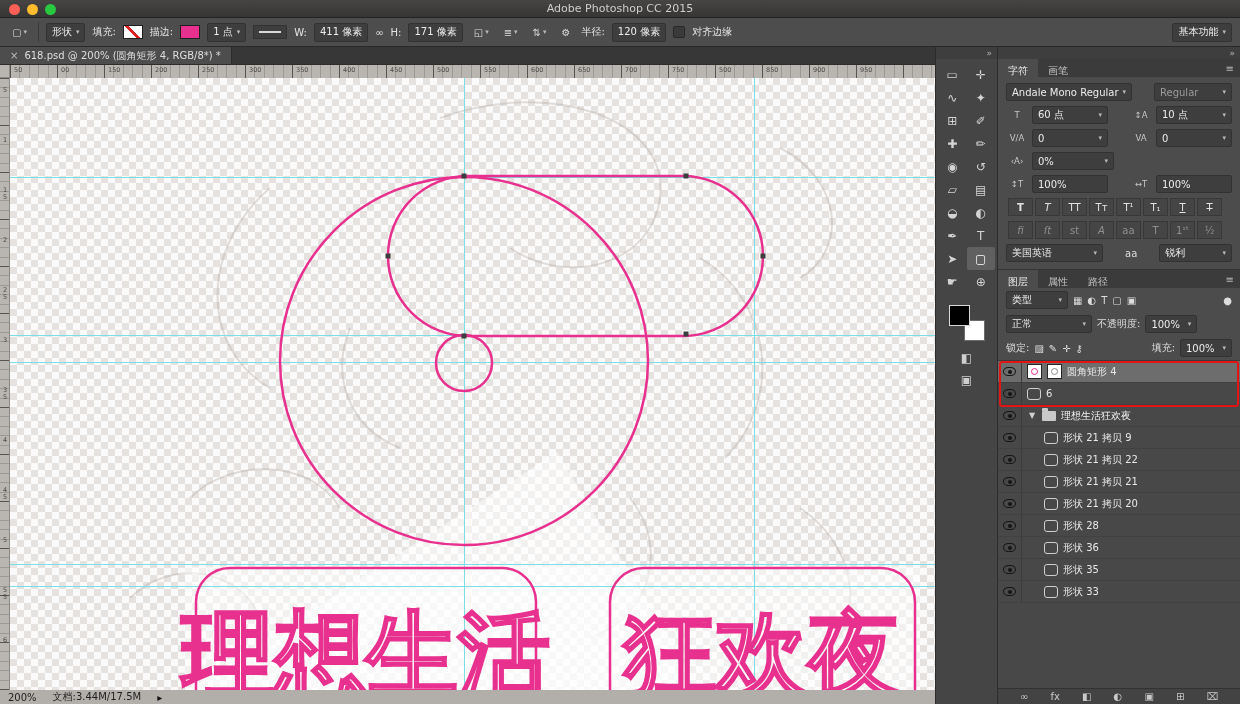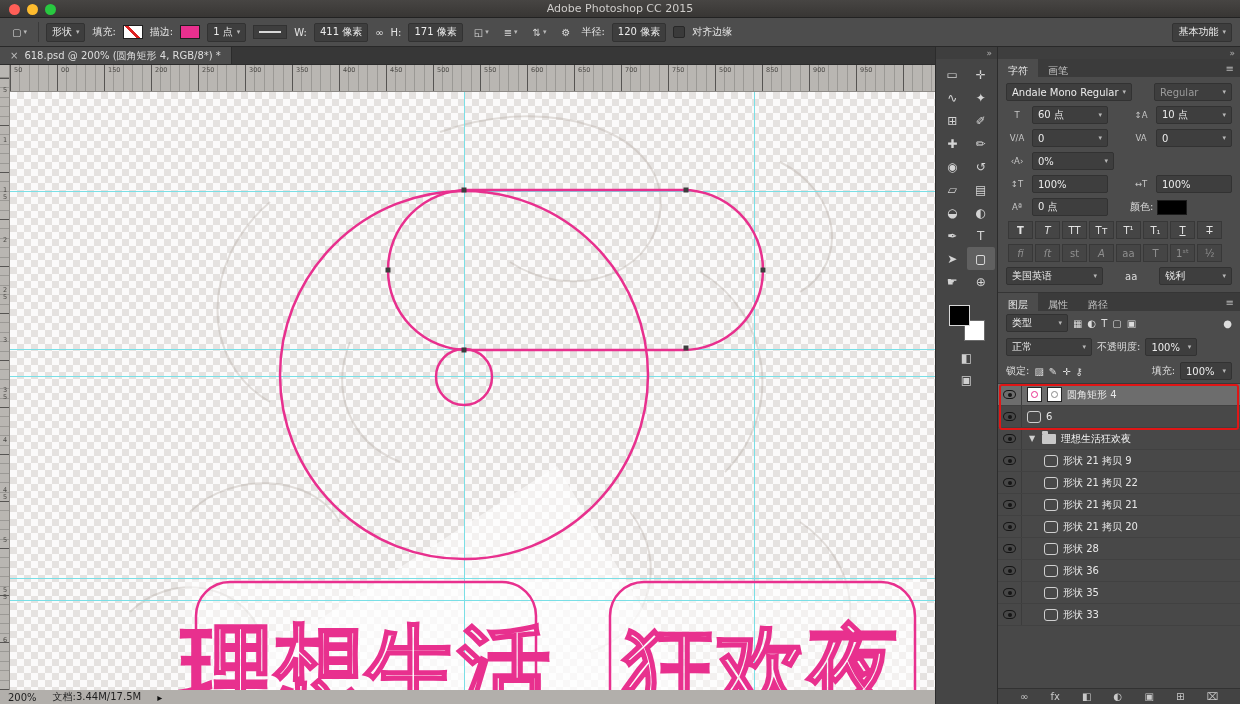--- a/index.html
+++ b/index.html
@@ -31,21 +31,21 @@
   .doctab .close{color:#bdbdbd}
 
   
   .rcorner{position:absolute;top:65px;left:0;width:10px;height:13px;background:#b9b6b2;border-right:1px solid #8e8b87;border-bottom:1px solid #8e8b87}
   .hruler{position:absolute;top:65px;left:10px;width:925px;height:27px;background:#b9b6b2;border-bottom:1px solid #8e8b87;background-image:repeating-linear-gradient(90deg,rgba(0,0,0,.16) 0 1px,transparent 1px 9.4px),repeating-linear-gradient(90deg,rgba(0,0,0,.45) 0 1px,transparent 1px 47px)}
   .hruler span{position:absolute;top:1px;font-size:6.5px;color:#4c4a47}
   .vruler{position:absolute;top:78px;left:0;width:10px;height:612px;background:#b9b6b2;border-right:1px solid #8e8b87;background-image:repeating-linear-gradient(0deg,rgba(0,0,0,.16) 0 1px,transparent 1px 9.4px),repeating-linear-gradient(0deg,rgba(0,0,0,.45) 0 1px,transparent 1px 47px)}
   .vruler span{position:absolute;left:1px;font-size:6.5px;color:#4c4a47;writing-mode:vertical-rl;text-orientation:upright;letter-spacing:-1px}
 
   
-  .canvas{position:absolute;top:92px;left:10px;width:925px;height:612px;background-color:#fbfafa;background-image:linear-gradient(45deg,#e5e2e0 25%,transparent 25% 75%,#e5e2e0 75%),linear-gradient(45deg,#e5e2e0 25%,transparent 25% 75%,#e5e2e0 75%);background-size:14px 14px;background-position:0 0,7px 7px}
+  .canvas{position:absolute;top:78px;left:10px;width:925px;height:612px;background-color:#fbfafa;background-image:linear-gradient(45deg,#e5e2e0 25%,transparent 25% 75%,#e5e2e0 75%),linear-gradient(45deg,#e5e2e0 25%,transparent 25% 75%,#e5e2e0 75%);background-size:14px 14px;background-position:0 0,7px 7px}
   .canvas svg{position:absolute;inset:0}
   .guide{stroke:var(--guide-cyan);stroke-width:1;shape-rendering:crispEdges}
   .pink{stroke:var(--shape-pink);fill:none;stroke-width:2.5;stroke-linejoin:round}
   .pinktext{stroke:var(--shape-pink);fill:none;stroke-width:2.2;font-family:"DejaVu Sans",sans-serif;font-weight:bold}
 
   
   .statusbar{position:absolute;top:690px;left:0;width:935px;height:14px;background:#b2afab;color:#1e1e1e;display:flex;align-items:center;gap:16px;padding:0 8px}
   .statusbar .fly{color:#111}
 
   
@@ -370,32 +370,20 @@
           <span>100%</span>
         </span>
       </span>
       <span class="half">
         <span class="cicon">↔T</span>
         <span class="field cfield">
           <span>100%</span>
         </span>
       </span>
     </div>
-    <div class="crow">
-      <span class="half">
-        <span class="cicon">Aª</span>
-        <span class="field cfield">
-          <span>0 点</span>
-        </span>
-      </span>
-      <span class="half">
-        <span>颜色:</span>
-        <span class="colorsw"></span>
-      </span>
-    </div>
     <div class="stylebtns">
       <span class="sbtn b">T</span>
       <span class="sbtn i">T</span>
       <span class="sbtn">TT</span>
       <span class="sbtn">Tᴛ</span>
       <span class="sbtn">T¹</span>
       <span class="sbtn">T₁</span>
       <span class="sbtn u">T</span>
       <span class="sbtn s">T</span>
     </div>

